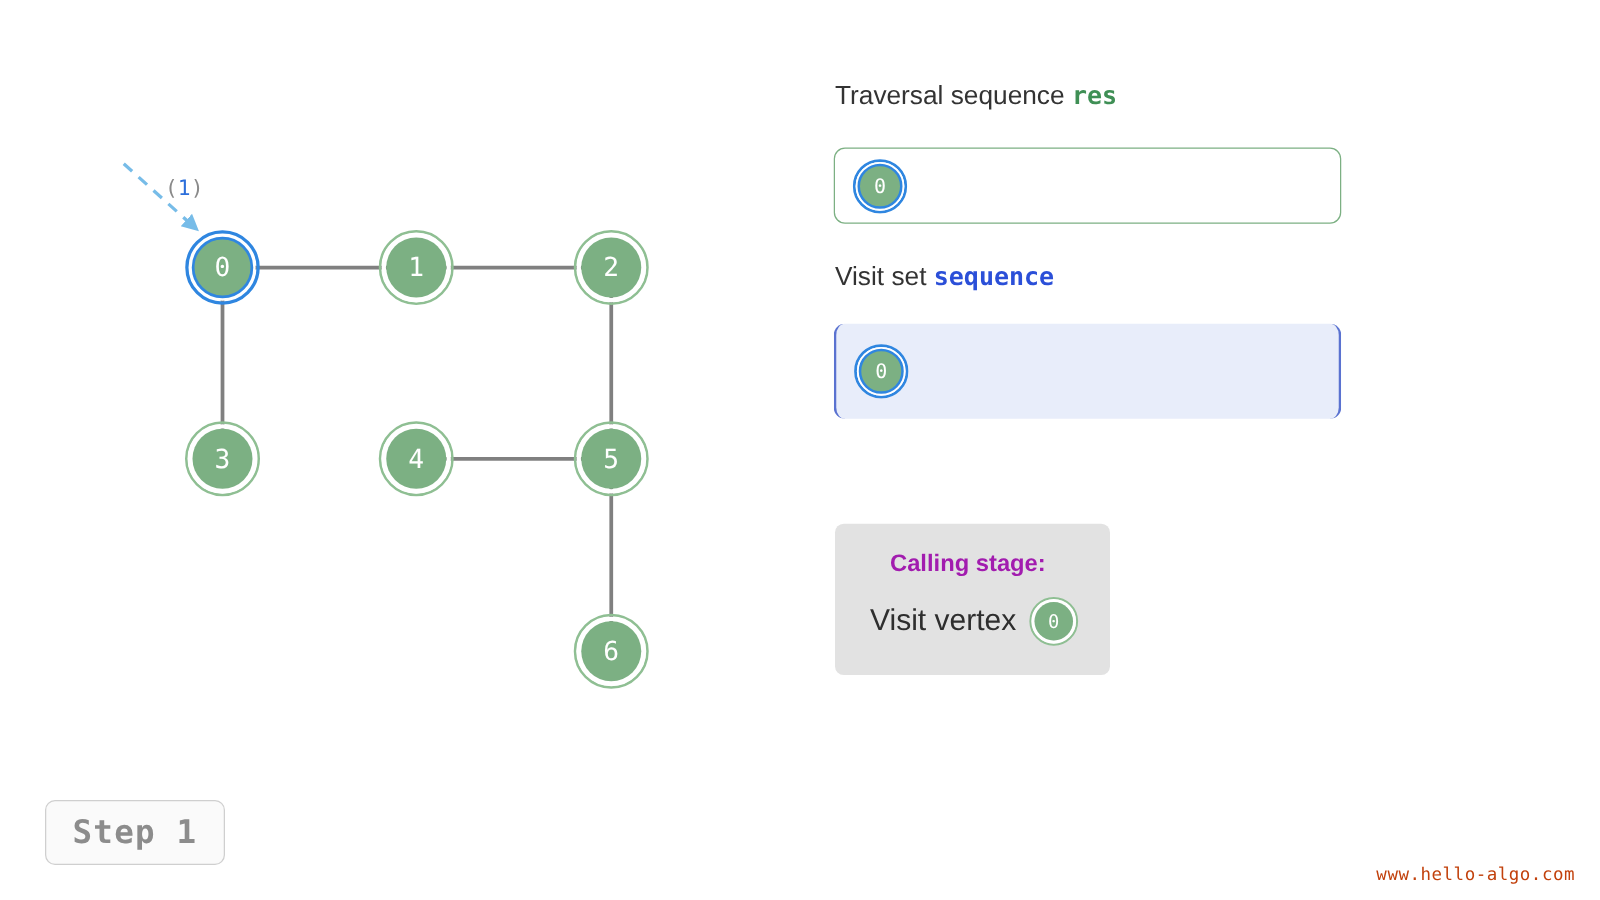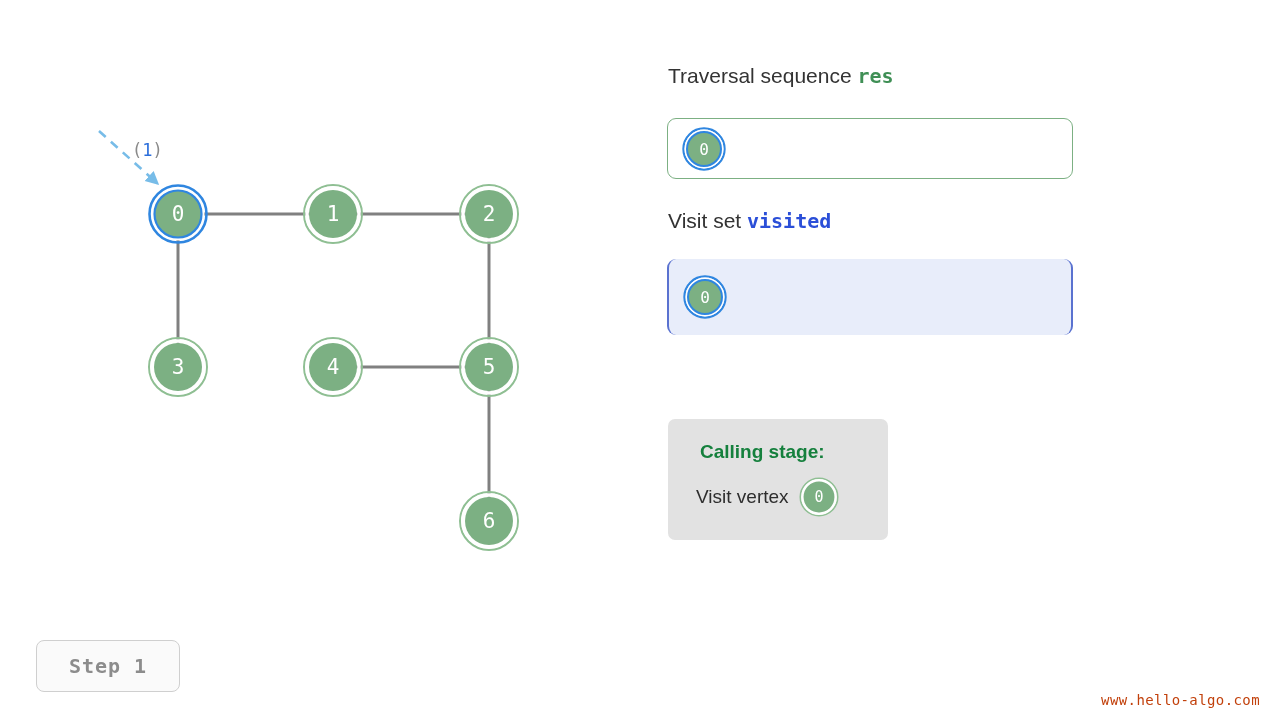--- a/index.html
+++ b/index.html
@@ -56,21 +56,21 @@
     box-sizing: border-box;
     border: 1px solid #cfcfcf;
     border-radius: 8px;
     background: #fafafa;
     display: flex;
     align-items: center;
     justify-content: center;
   }
   #step-badge .step-text {
     font-family: "DejaVu Sans Mono", monospace;
-    font-size: 20px;
+    font-size: 26px;
     font-weight: bold;
     color: #8c8c8c;
     letter-spacing: 1px;
   }
 
   
   #watermark {
     position: absolute;
     right: 20px;
     bottom: 12px;
@@ -149,29 +149,29 @@
     width: 220px;
     height: 121px;
     background: #e2e2e2;
     border-radius: 7px;
     box-sizing: border-box;
     padding: 22px 0 0 28px;
   }
   #calling-stage .cs-title {
     font-size: 19px;
     font-weight: bold;
-    color: #15803d;
-    margin: 0 0 14px 4px;
+    color: #a21caf;
+    margin: 0 0 14px 16px;
   }
   #calling-stage .cs-row {
     display: flex;
     align-items: center;
   }
   #calling-stage .cs-label {
-    font-size: 19px;
+    font-size: 24px;
     color: #2e2e2e;
     margin-right: 10px;
   }
   .token-sm {
     position: relative;
     width: 40px;
     height: 40px;
     flex: 0 0 40px;
   }
   .token-sm svg { display: block; }
@@ -280,21 +280,21 @@
         <circle cx="22" cy="22" r="18.2" fill="none" stroke="#ffffff" stroke-width="2.6"></circle>
         <circle cx="22" cy="22" r="17" fill="#7cb083"></circle>
         <circle cx="22" cy="22" r="17" fill="none" stroke="#2f86e0" stroke-width="2"></circle>
         <text x="22" y="22" text-anchor="middle" dominant-baseline="central" font-family="DejaVu Sans Mono, monospace" font-size="16" fill="#ffffff">0</text>
       </svg>
     </div>
   </div>
 
   <div class="section-title" style="left:2px; top:209px;">
     <span>Visit set</span>
-    <span class="mono-kw kw-blue">visited</span>
+    <span class="mono-kw kw-blue">sequence</span>
   </div>
 
   <div id="visited-box" class="container-box">
     <div class="token">
       <svg width="44" height="44" viewBox="0 0 44 44">
         <circle cx="22" cy="22" r="20.6" fill="none" stroke="#2f86e0" stroke-width="2.2"></circle>
         <circle cx="22" cy="22" r="18.2" fill="none" stroke="#ffffff" stroke-width="2.6"></circle>
         <circle cx="22" cy="22" r="17" fill="#7cb083"></circle>
         <circle cx="22" cy="22" r="17" fill="none" stroke="#2f86e0" stroke-width="2"></circle>
         <text x="22" y="22" text-anchor="middle" dominant-baseline="central" font-family="DejaVu Sans Mono, monospace" font-size="16" fill="#ffffff">0</text>

